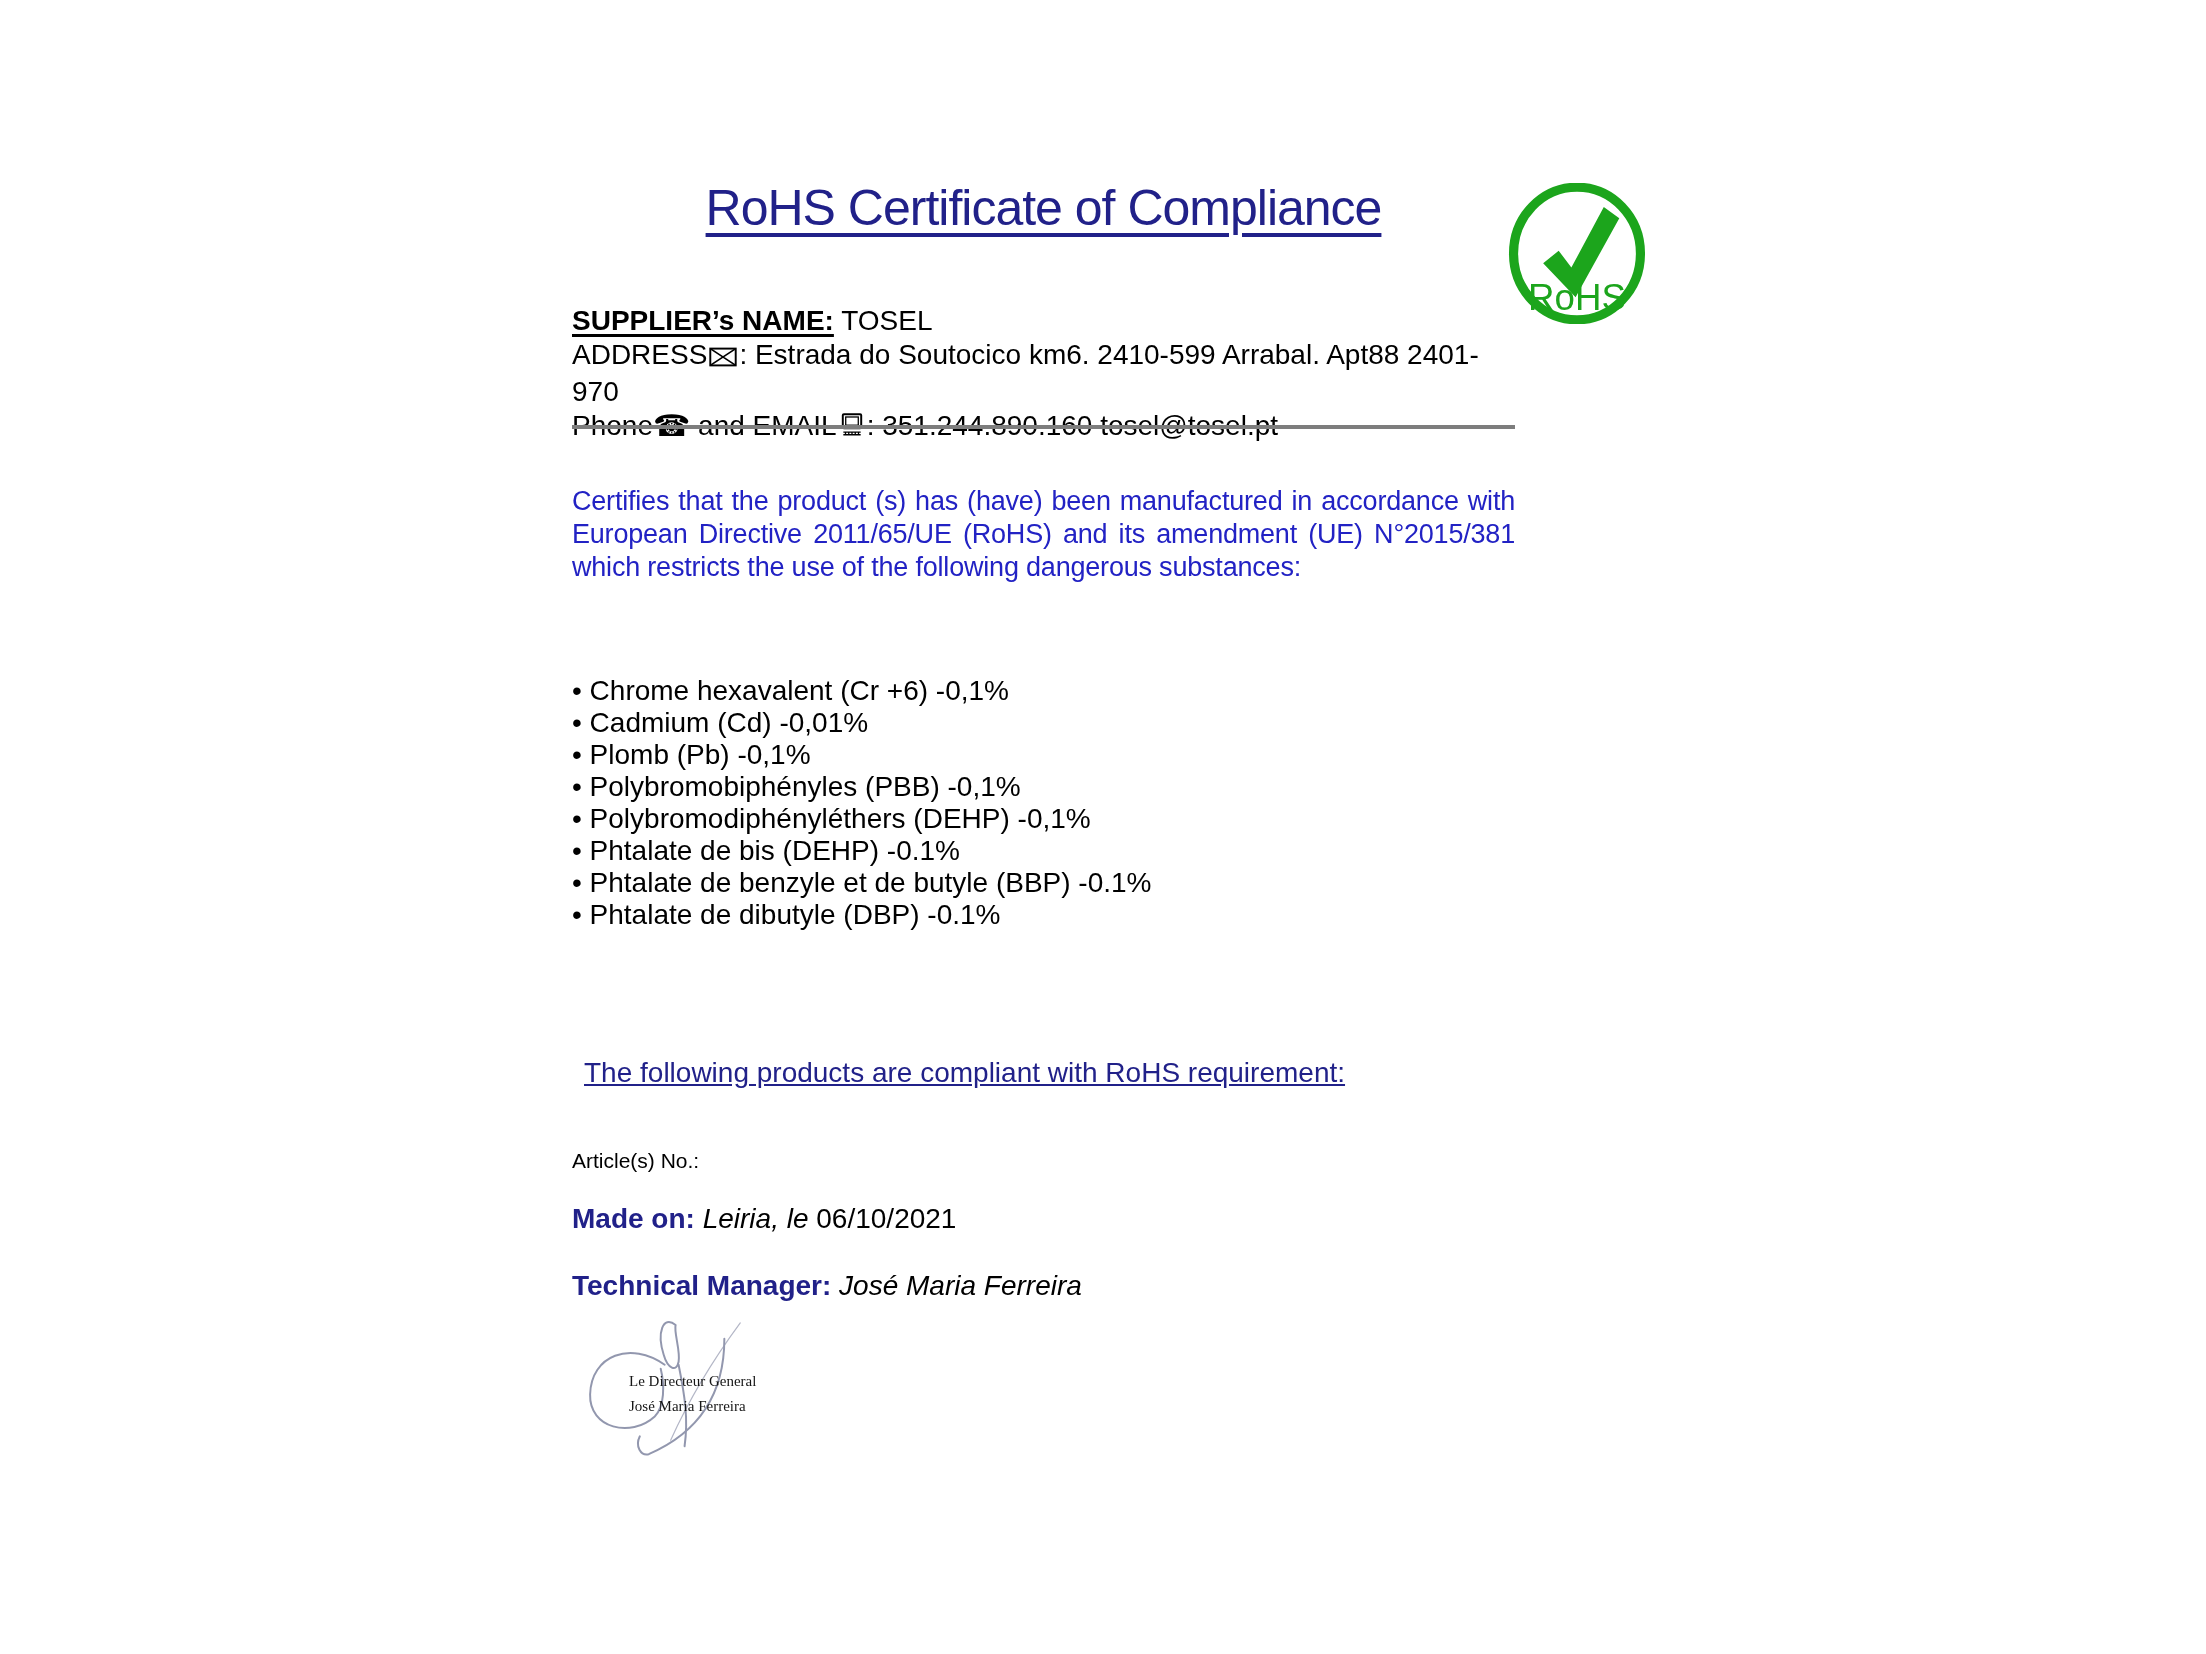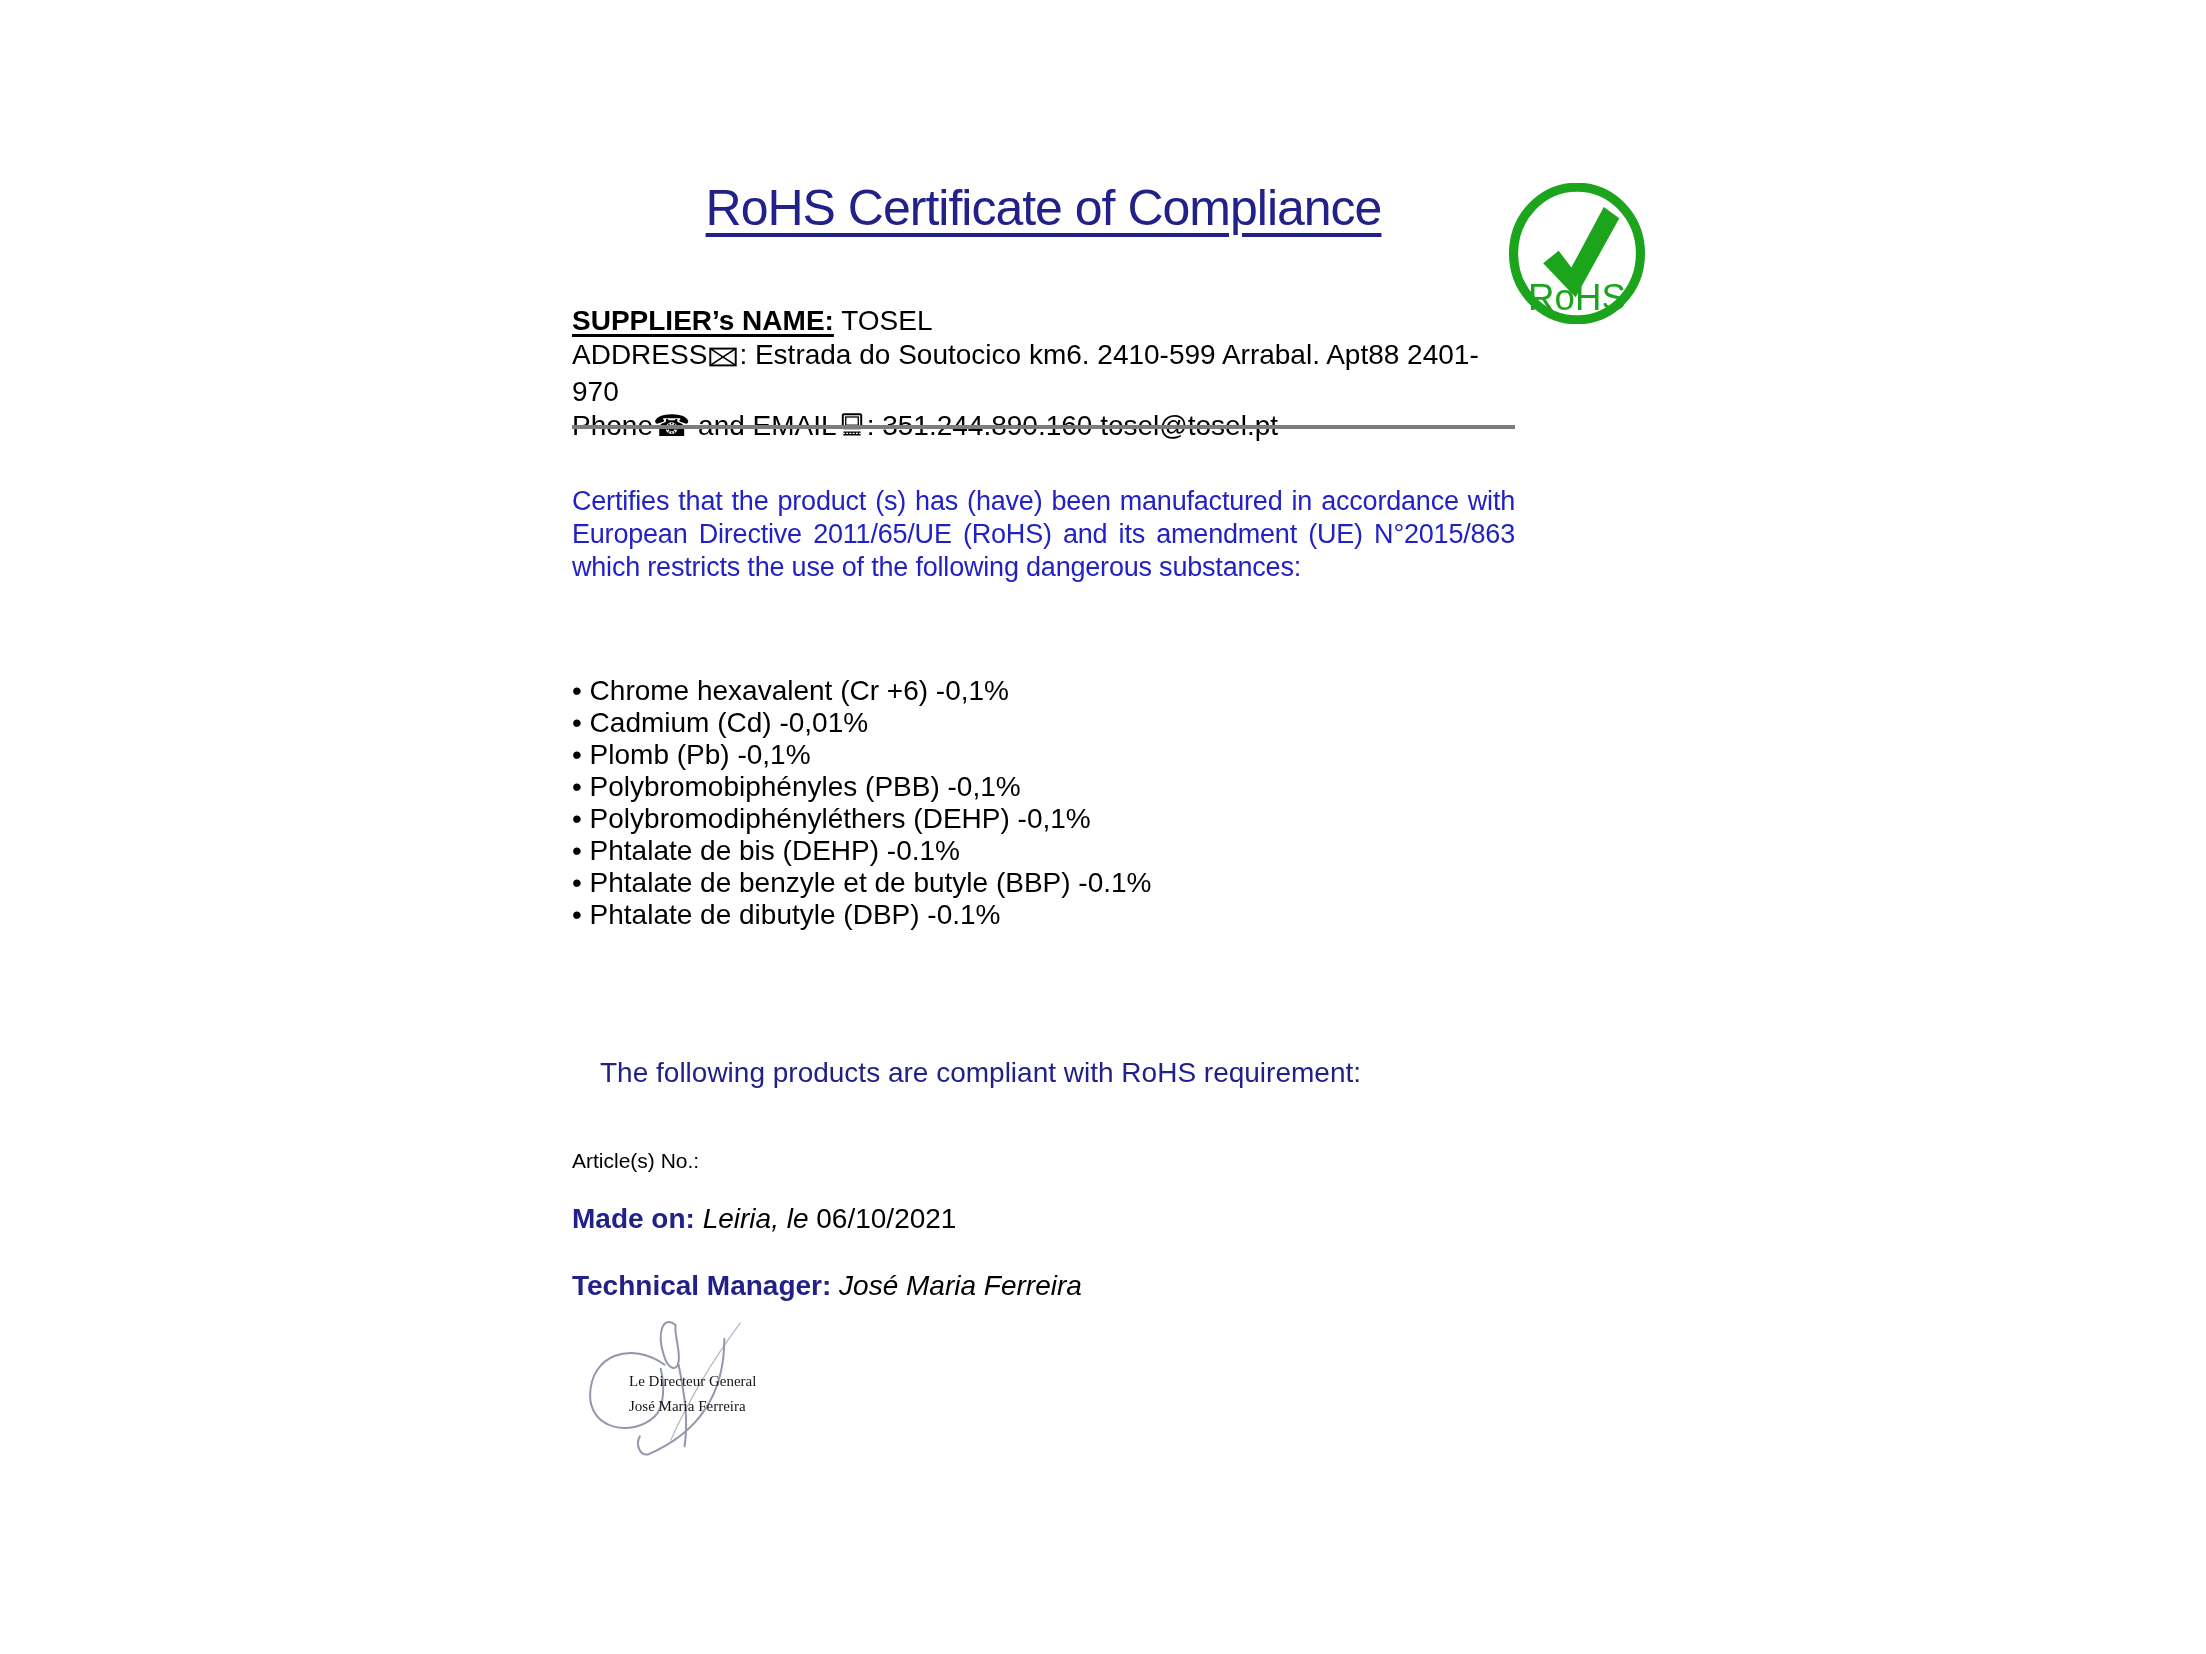--- a/index.html
+++ b/index.html
@@ -35,21 +35,21 @@
   .certif{
     left:572px;top:485px;width:943px;color:var(--blue);
     font-size:27px;line-height:33px;text-align:justify;letter-spacing:-0.2px;
   }
   
   .substances{left:572px;top:675px;width:943px;font-size:28px;line-height:32px;
     margin:0;padding:0;}
   .substances li{list-style:none;margin:0;padding:0;}
   .substances li::before{content:"\2022\00a0";}
   
-  .compliance{left:600px;top:1057px;width:943px;color:var(--navy);font-size:28px;}
+  .compliance{left:584px;top:1057px;width:943px;color:var(--navy);font-size:28px;text-decoration:underline;}
   .articles{left:572px;top:1149px;width:943px;font-size:21px;}
   .madeon{left:572px;top:1203px;width:943px;font-size:28px;}
   .manager{left:572px;top:1270px;width:943px;font-size:28px;}
   .navy-b{color:var(--navy);font-weight:bold;}
   .ital{font-style:italic;}
   
   .signature{left:573px;top:1313px;width:249px;height:179px;}
   .sig-svg{position:absolute;left:0;top:0;}
   .sig-text{
     position:absolute;left:56px;top:56px;width:199px;
@@ -88,21 +88,21 @@
       <span>Phone</span><span class="phone-glyph">☎</span><span> and EMAIL</span><span class="icon-inline"><svg width="26" height="26" viewBox="0 0 24 24">
             <rect x="3.5" y="2" width="17" height="13" fill="none" stroke="#000" stroke-width="1.8" rx="1"></rect>
             <rect x="6.2" y="4.6" width="11.6" height="7.6" fill="none" stroke="#000" stroke-width="1.2"></rect>
             <path d="M4 18.5 h16 M4 21 h16 M6 18.5 v2.5 M9 18.5 v2.5 M12 18.5 v2.5 M15 18.5 v2.5 M18 18.5 v2.5" stroke="#000" stroke-width="1.2" fill="none"></path>
           </svg></span><span>: 351.244.890.160 tosel@tosel.pt</span>
     </div>
   </div>
 
   <div class="abs rule"></div>
 
-  <div class="abs certif">Certifies that the product (s) has (have) been manufactured in accordance with European Directive 2011/65/UE (RoHS) and its amendment (UE) N°2015/863 which restricts the use of the following dangerous substances:</div>
+  <div class="abs certif">Certifies that the product (s) has (have) been manufactured in accordance with European Directive 2011/65/UE (RoHS) and its amendment (UE) N°2015/381 which restricts the use of the following dangerous substances:</div>
 
   <ul class="abs substances">
     <li>Chrome hexavalent (Cr +6) -0,1%</li>
     <li>Cadmium (Cd) -0,01%</li>
     <li>Plomb (Pb) -0,1%</li>
     <li>Polybromobiphényles (PBB) -0,1%</li>
     <li>Polybromodiphényléthers (DEHP) -0,1%</li>
     <li>Phtalate de bis (DEHP) -0.1%</li>
     <li>Phtalate de benzyle et de butyle (BBP) -0.1%</li>
     <li>Phtalate de dibutyle (DBP) -0.1%</li>

